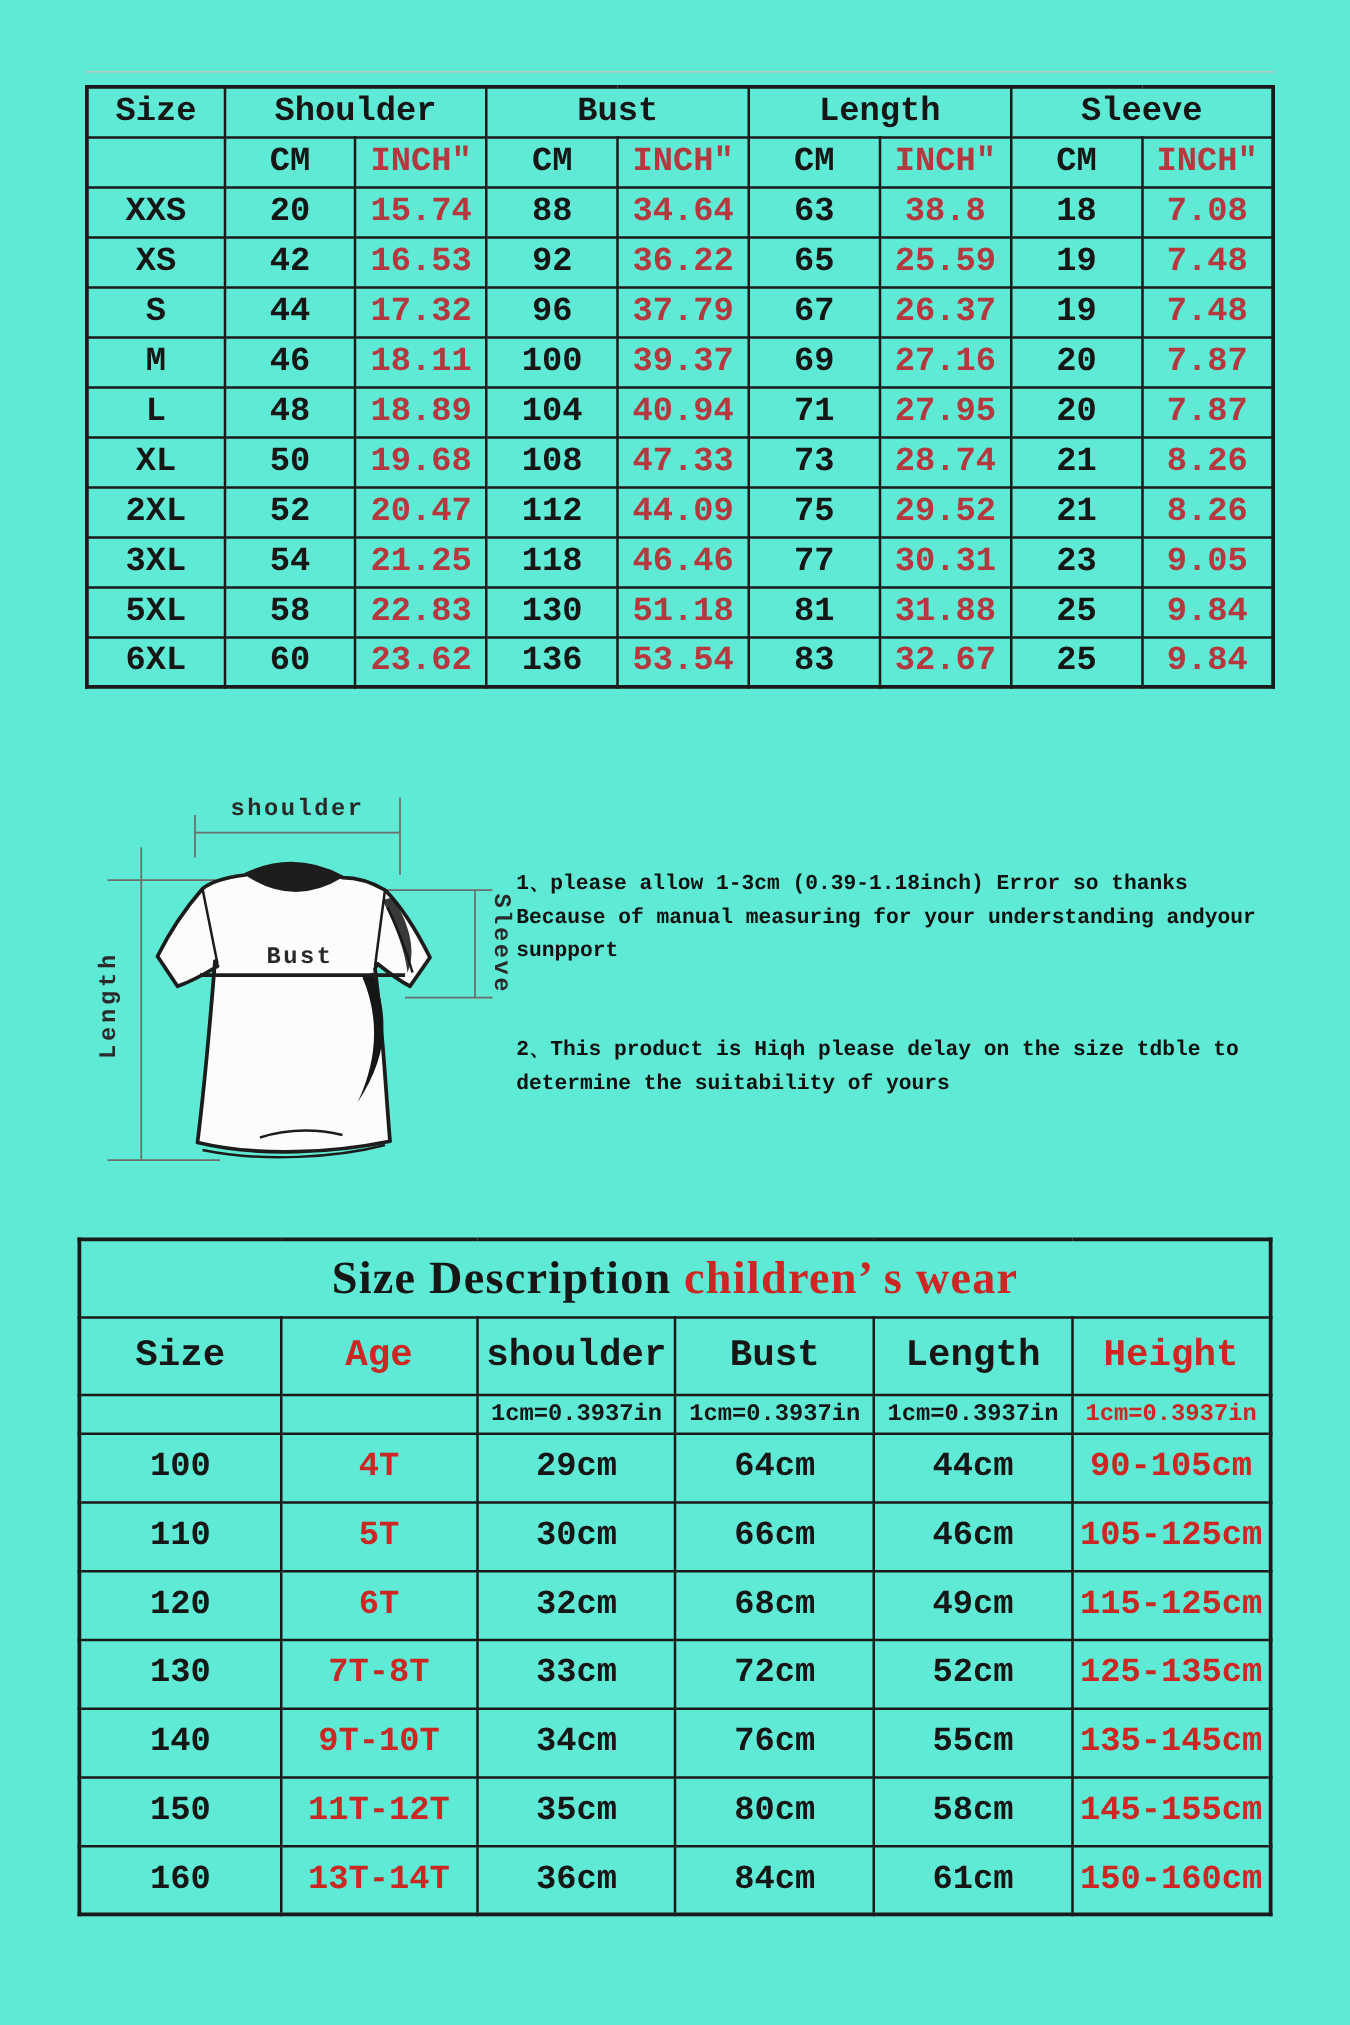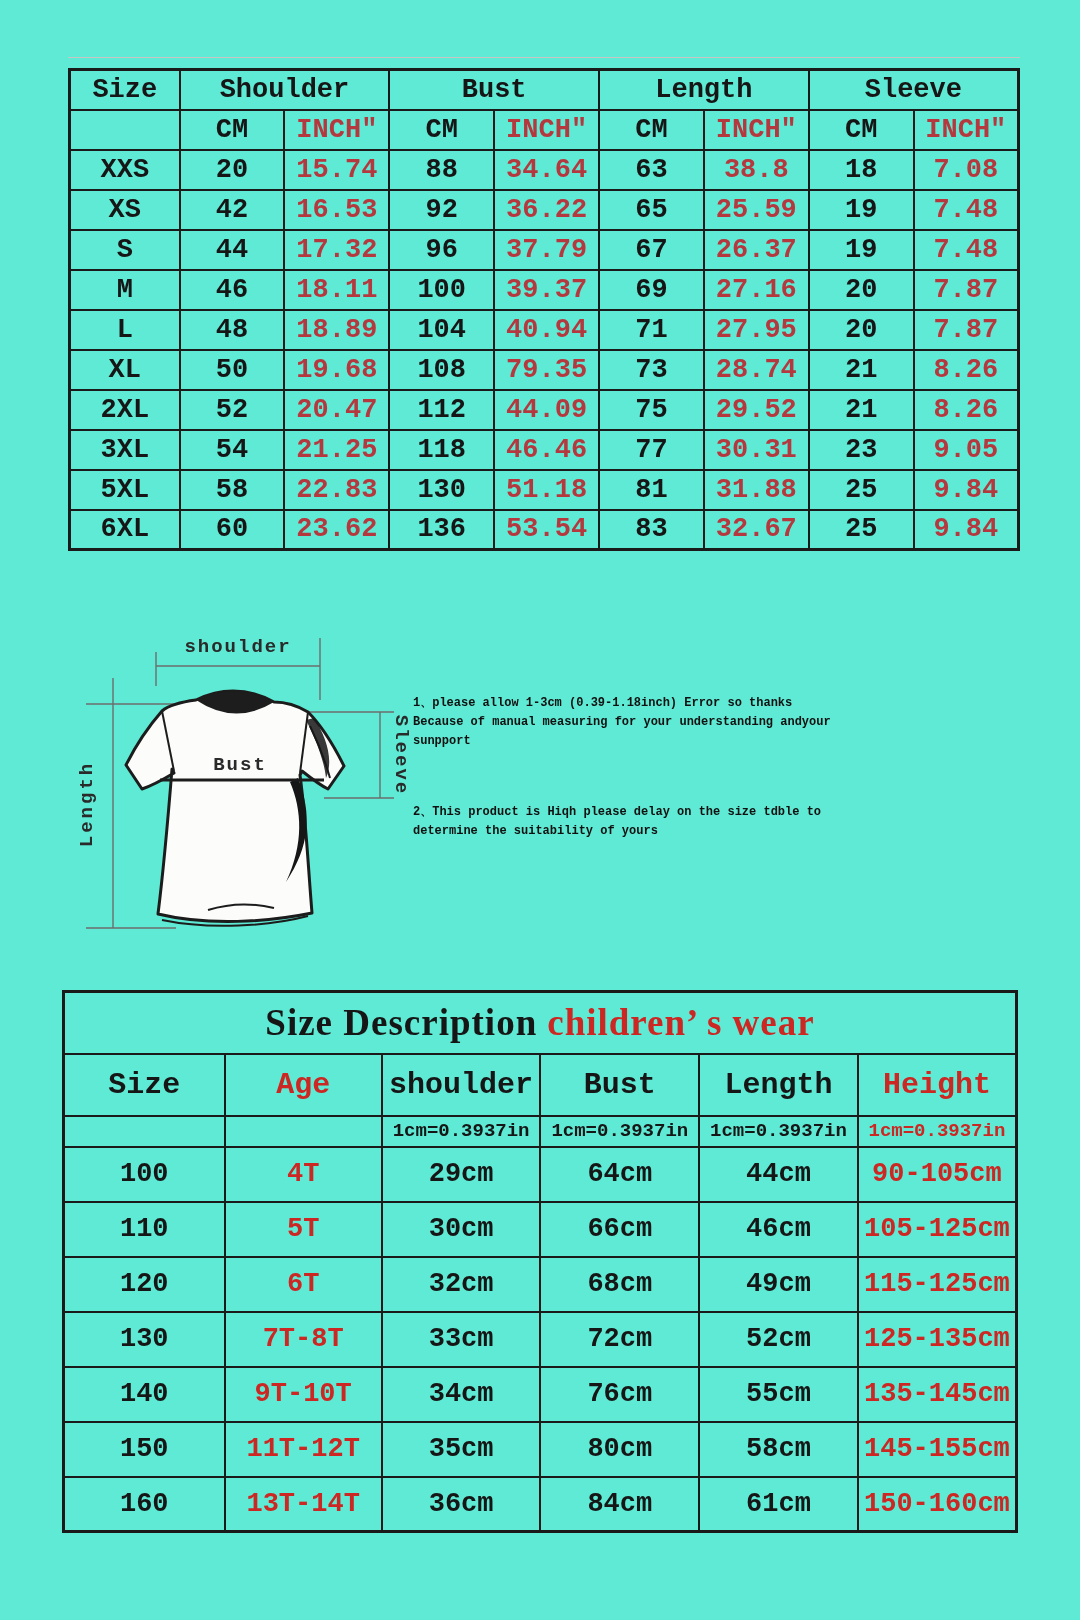--- a/index.html
+++ b/index.html
@@ -23,21 +23,21 @@
   .adult{width:952px;border:3px solid var(--border);font-family:var(--mono);font-weight:700;font-size:27px;}
   .adult tr{height:40px;}
   .adult th{font-weight:700;}
   .adult .red{color:var(--red1);}
 
   
   .diagram{position:absolute;left:58px;top:608px;width:360px;height:335px;}
   .diagram text{font-family:var(--mono);font-weight:700;fill:#2a2a2a;}
 
   
-  .notes{position:absolute;left:413px;top:694px;width:618px;font-family:var(--mono);font-weight:700;font-size:12px;line-height:1.6;color:#101010;}
+  .notes{position:absolute;left:413px;top:694px;width:618px;font-family:var(--mono);font-weight:700;font-size:17px;line-height:1.6;color:#101010;}
   .note{white-space:pre-line;}
   .note+.note{margin-top:51px;}
 
   
   .kids-wrap{position:absolute;left:62px;top:990px;width:956px;}
   .kids{width:956px;border:3px solid var(--border);font-family:var(--mono);font-weight:700;font-size:27px;}
   .kids .title-row{height:62px;}
   .kids .title-cell{font-family:var(--serif);font-weight:800;font-size:37px;letter-spacing:1px;}
   .kids .title-cell .red{padding-left:10px;}
   .kids .head-row{height:62px;font-size:30px;}
@@ -138,21 +138,21 @@
             <td>71</td>
             <td class="red">27.95</td>
             <td>20</td>
             <td class="red">7.87</td>
           </tr>
           <tr>
             <td>XL</td>
             <td>50</td>
             <td class="red">19.68</td>
             <td>108</td>
-            <td class="red">79.35</td>
+            <td class="red">47.33</td>
             <td>73</td>
             <td class="red">28.74</td>
             <td>21</td>
             <td class="red">8.26</td>
           </tr>
           <tr>
             <td>2XL</td>
             <td>52</td>
             <td class="red">20.47</td>
             <td>112</td>

